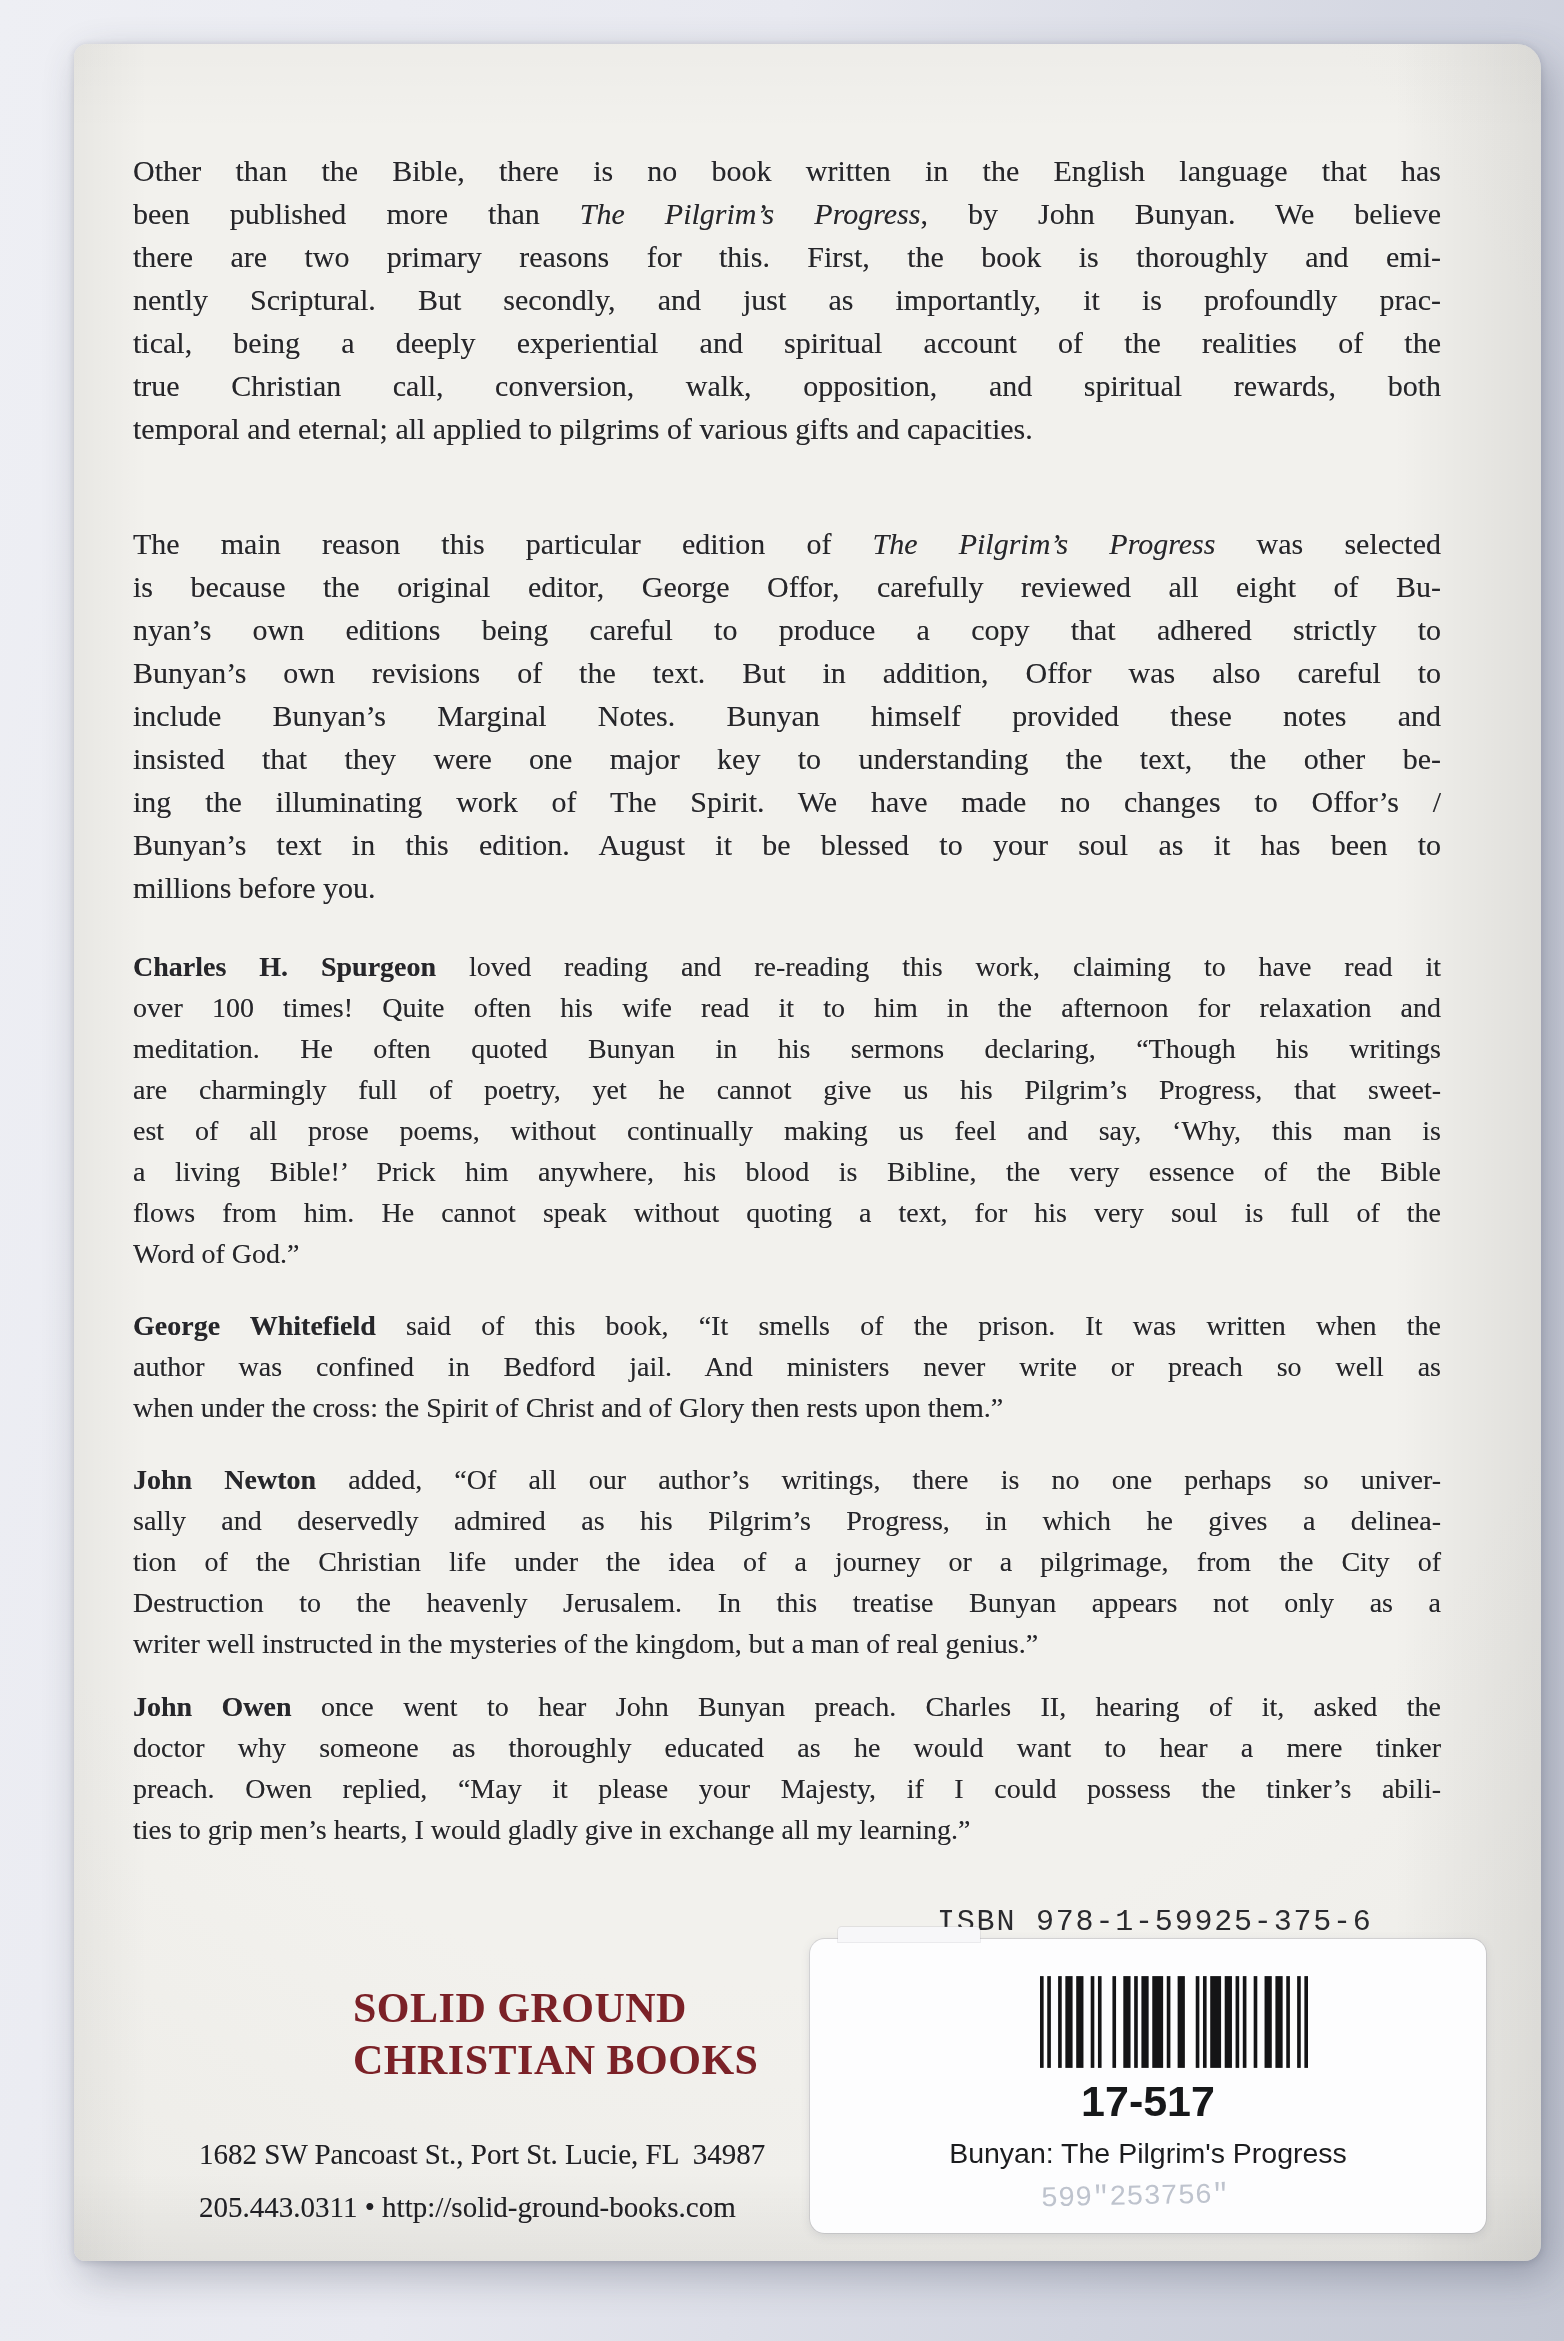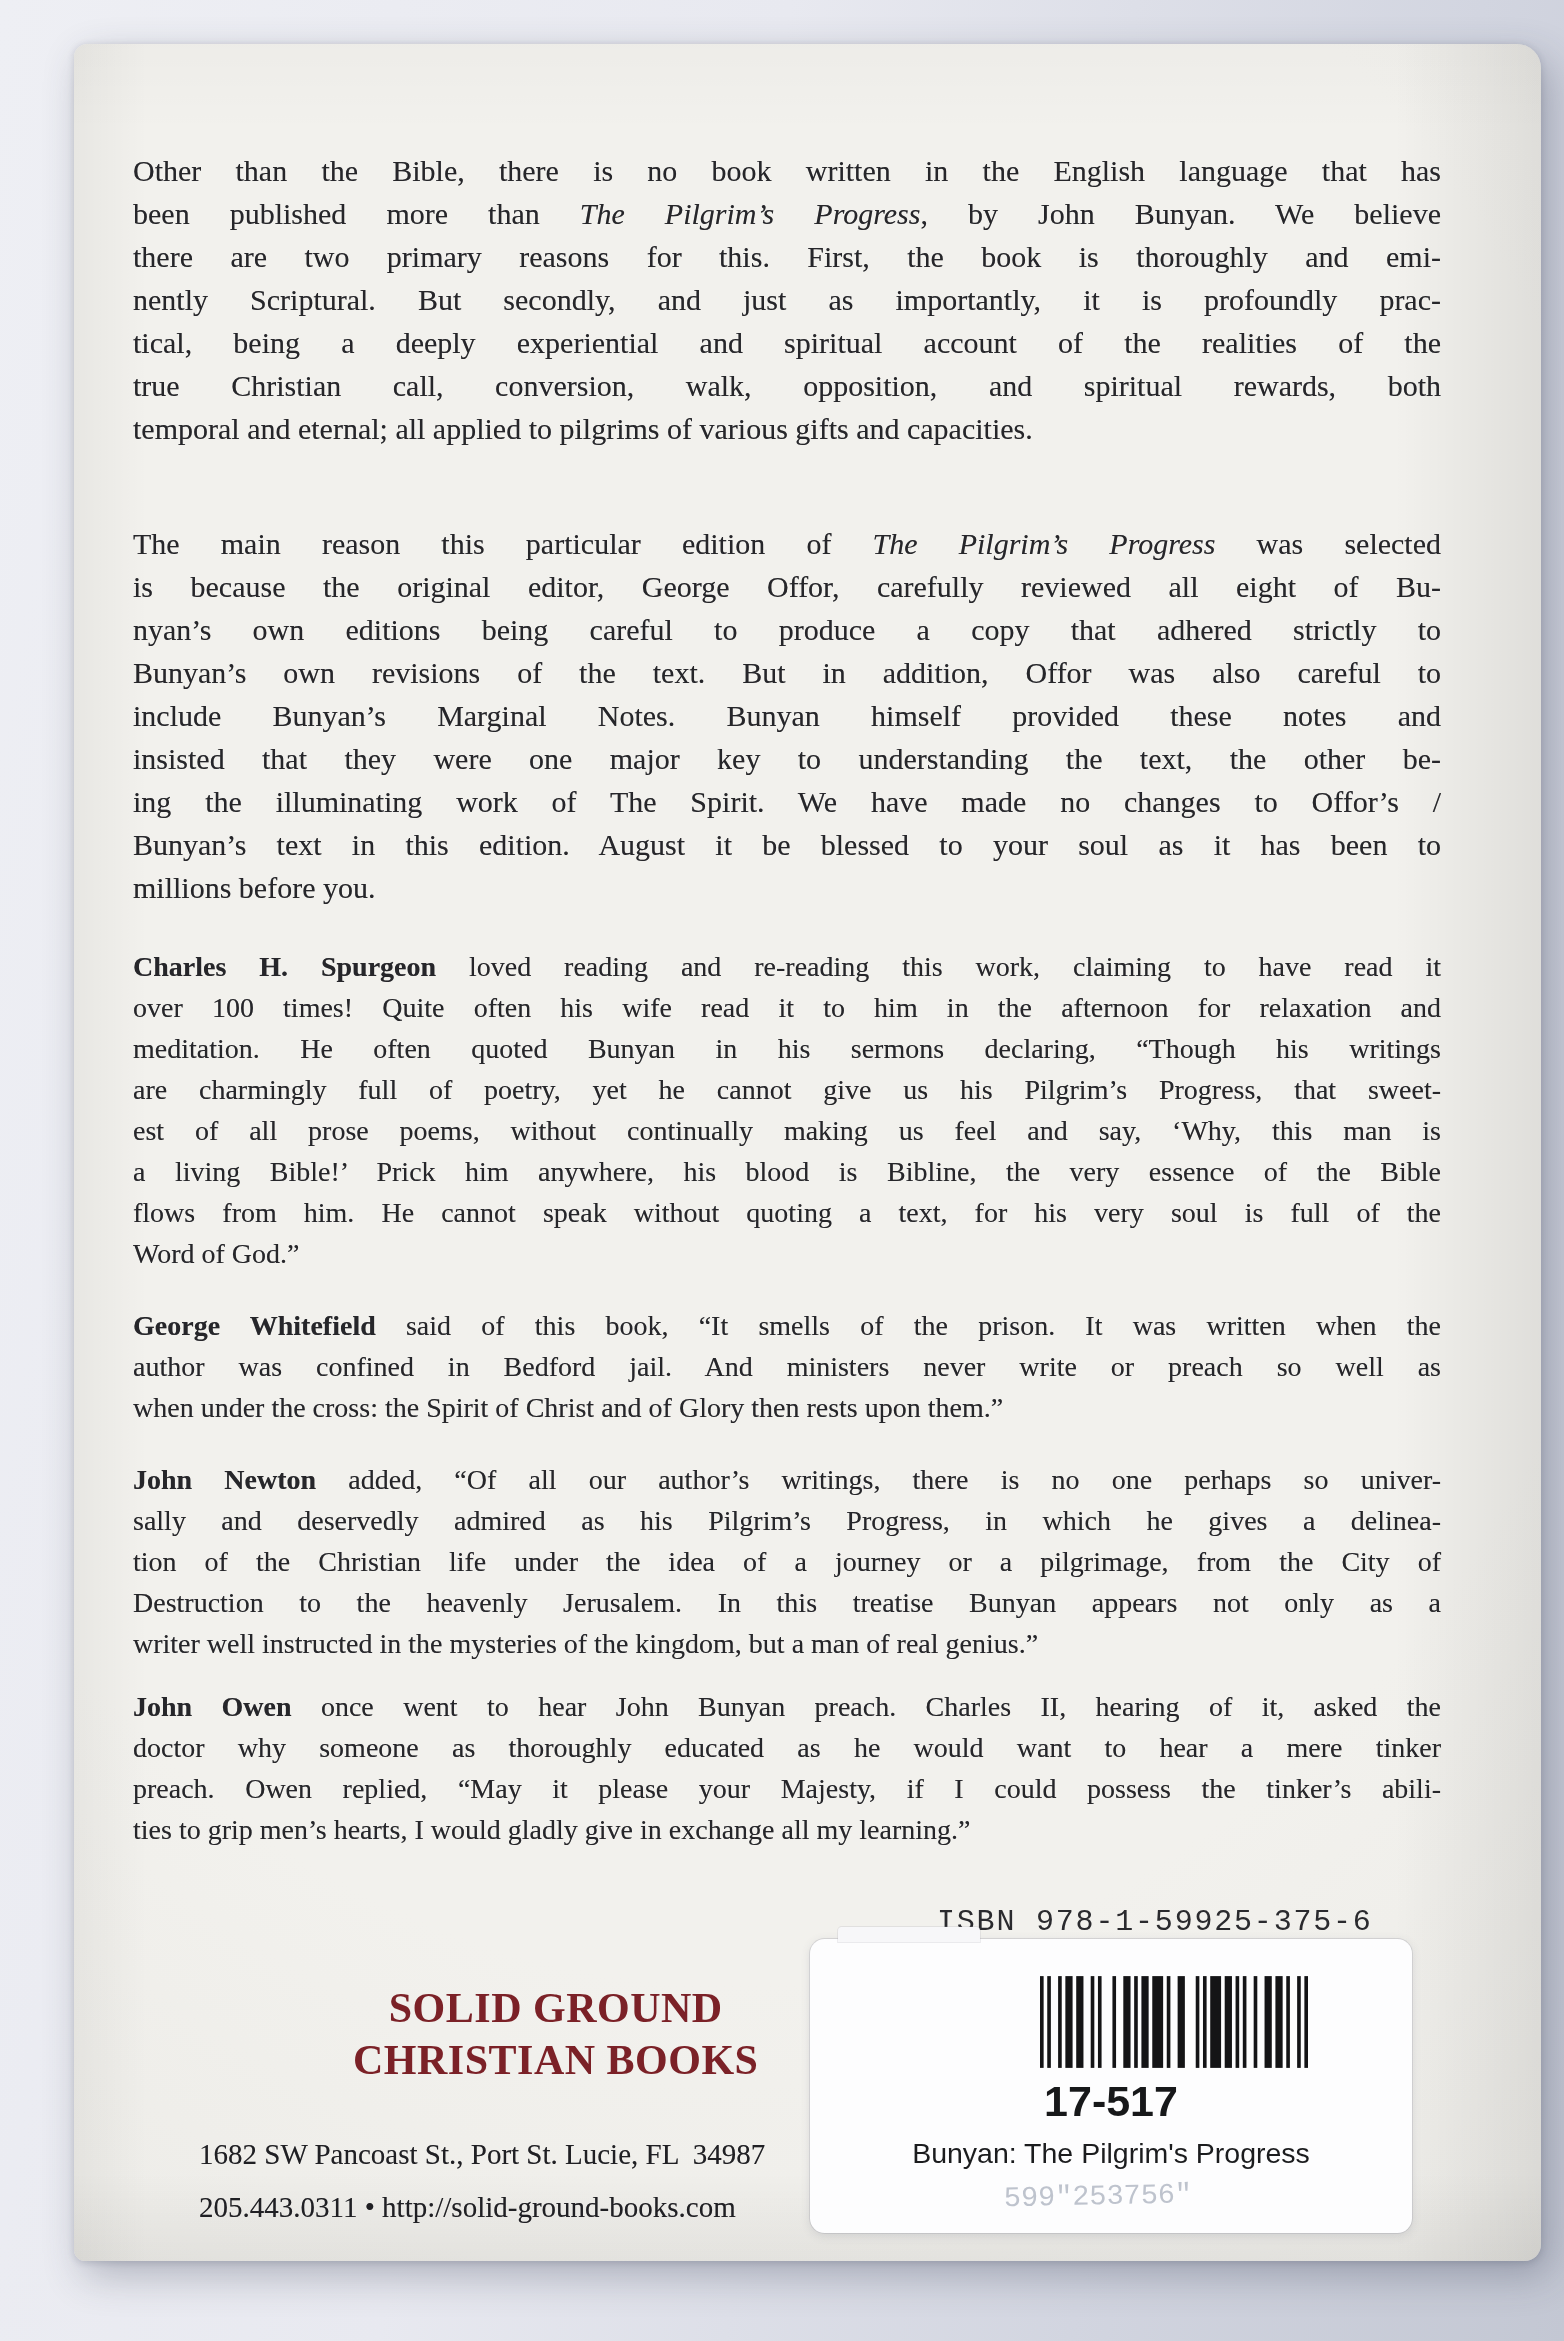--- a/index.html
+++ b/index.html
@@ -42,21 +42,21 @@
     text-shadow:0 0 0.6px rgba(20,20,25,.3);}
   .address{top:2094px;}
   .phone{top:2147px;}
 
   .isbn{
     position:absolute;left:863px;top:1861px;width:597px;text-align:left;
     font-family:"Liberation Mono",monospace;font-size:30px;letter-spacing:1.8px;
     color:#2a2a2e;white-space:pre;
   }
   .sticker{
-    position:absolute;left:736px;top:1895px;width:602px;height:294px;
+    position:absolute;left:736px;top:1895px;width:676px;height:294px;
     background:#fdfdfe;border-radius:14.7px;
     box-shadow:0 0 0 0.9px rgba(150,150,160,.28), 0 2.8px 9.2px rgba(90,95,115,.16);
   }
   .sticker-tab{
     position:absolute;left:27.5px;top:-12px;width:142px;height:14.7px;background:#f7f7f9;
     border-radius:3.7px 3.7px 0 0;box-shadow:0 0 0 0.9px rgba(150,150,160,.18);
   }
   .barcode{position:absolute;left:230px;top:37px;width:268px;height:92px;}
   .sticker-code{
     position:absolute;left:0;right:0;top:138px;text-align:center;
@@ -122,21 +122,21 @@
       </p>
       <p class="para small">
         <span class="line"><span class="b">John Owen</span><span> once went to hear John Bunyan preach. Charles II, hearing of it, asked the</span></span>
         <span class="line"><span>doctor why someone as thoroughly educated as he would want to hear a mere tinker</span></span>
         <span class="line"><span>preach. Owen replied, “May it please your Majesty, if I could possess the tinker’s abili-</span></span>
         <span class="line last"><span>ties to grip men’s hearts, I would gladly give in exchange all my learning.”</span></span>
       </p>
     </div>
 
 
-  <div class="pubname" style="color: rgb(123, 33, 39); text-align: center;">
+  <div class="pubname" style="color: rgb(123, 33, 39);">
     <div>SOLID GROUND</div>
     <div>CHRISTIAN BOOKS</div>
   </div>
 
   <div class="address">1682 SW Pancoast St., Port St. Lucie, FL  34987</div>
   <div class="phone">205.443.0311 • http://solid-ground-books.com</div>
 
   <div class="isbn">ISBN 978-1-59925-375-6</div>
 
   <div class="sticker">

